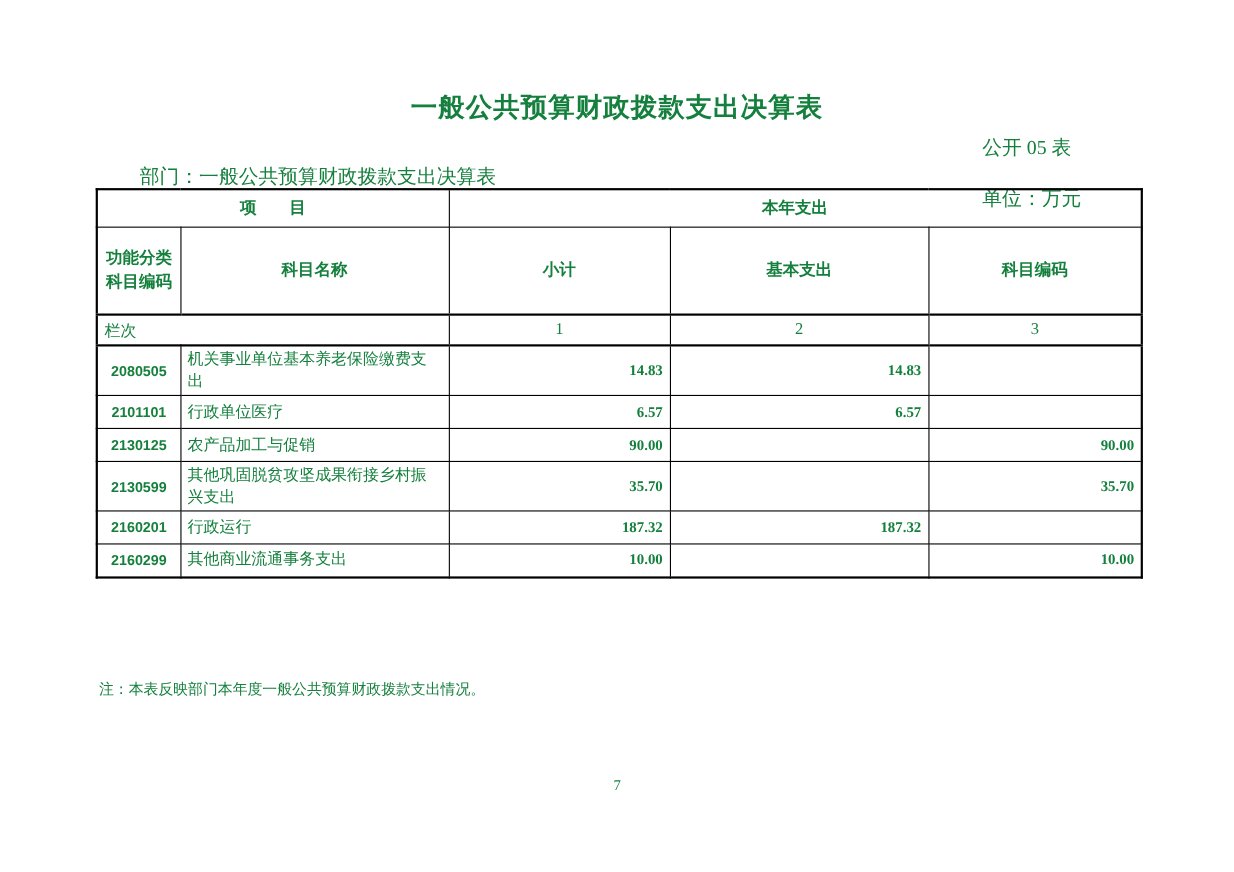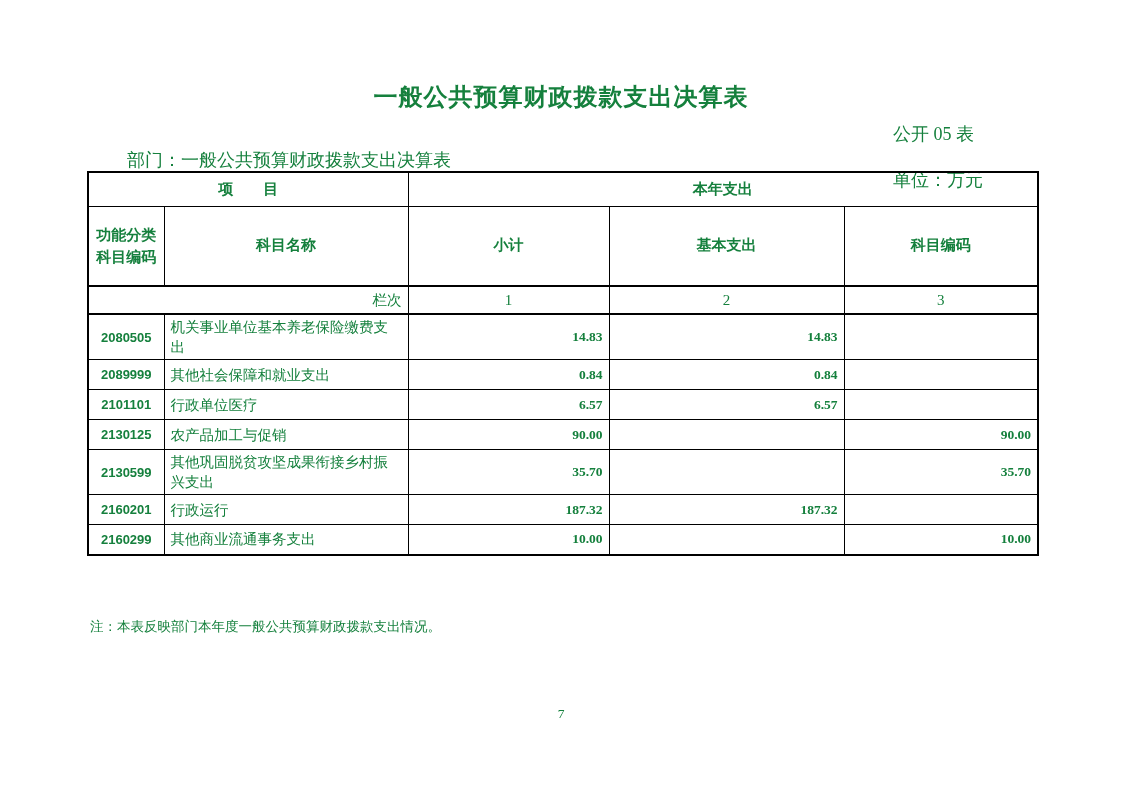--- a/index.html
+++ b/index.html
@@ -61,21 +61,21 @@
   tr.data-row   { height: 30px; }
 
   th {
     font-weight: 700;
     font-size: 15px;
     text-align: center;
   }
   .hdr-code-line { line-height: 22px; text-align: center; }
 
   .cell-label {
-    text-align: right;
+    text-align: left;
     font-weight: 400;
     margin-left: 28px;
   }
   .cell-code {
     font-family: "Liberation Sans", "DejaVu Sans", sans-serif;
     font-weight: 700;
     font-size: 13px;
     text-align: center;
   }
   .cell-name {
@@ -160,27 +160,20 @@
     <tbody>
 
         <tr class="data-row">
           <td class="cell-code">2080505</td>
           <td class="cell-name">机关事业单位基本养老保险缴费支出</td>
           <td class="cell-num">14.83</td>
           <td class="cell-num">14.83</td>
           <td class="cell-num"></td>
         </tr>
 
-        <tr class="data-row">
-          <td class="cell-code">2089999</td>
-          <td class="cell-name">其他社会保障和就业支出</td>
-          <td class="cell-num">0.84</td>
-          <td class="cell-num">0.84</td>
-          <td class="cell-num"></td>
-        </tr>
 
         <tr class="data-row">
           <td class="cell-code">2101101</td>
           <td class="cell-name">行政单位医疗</td>
           <td class="cell-num">6.57</td>
           <td class="cell-num">6.57</td>
           <td class="cell-num"></td>
         </tr>
 
         <tr class="data-row">

